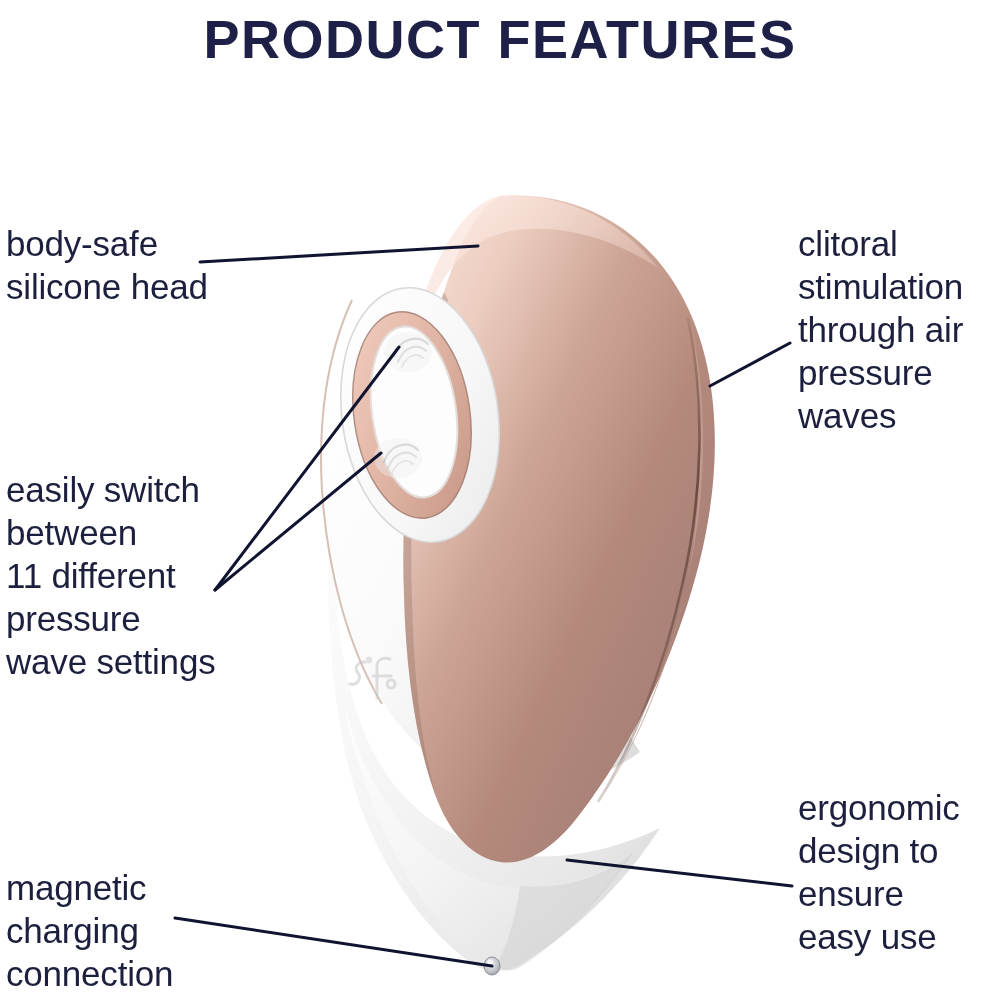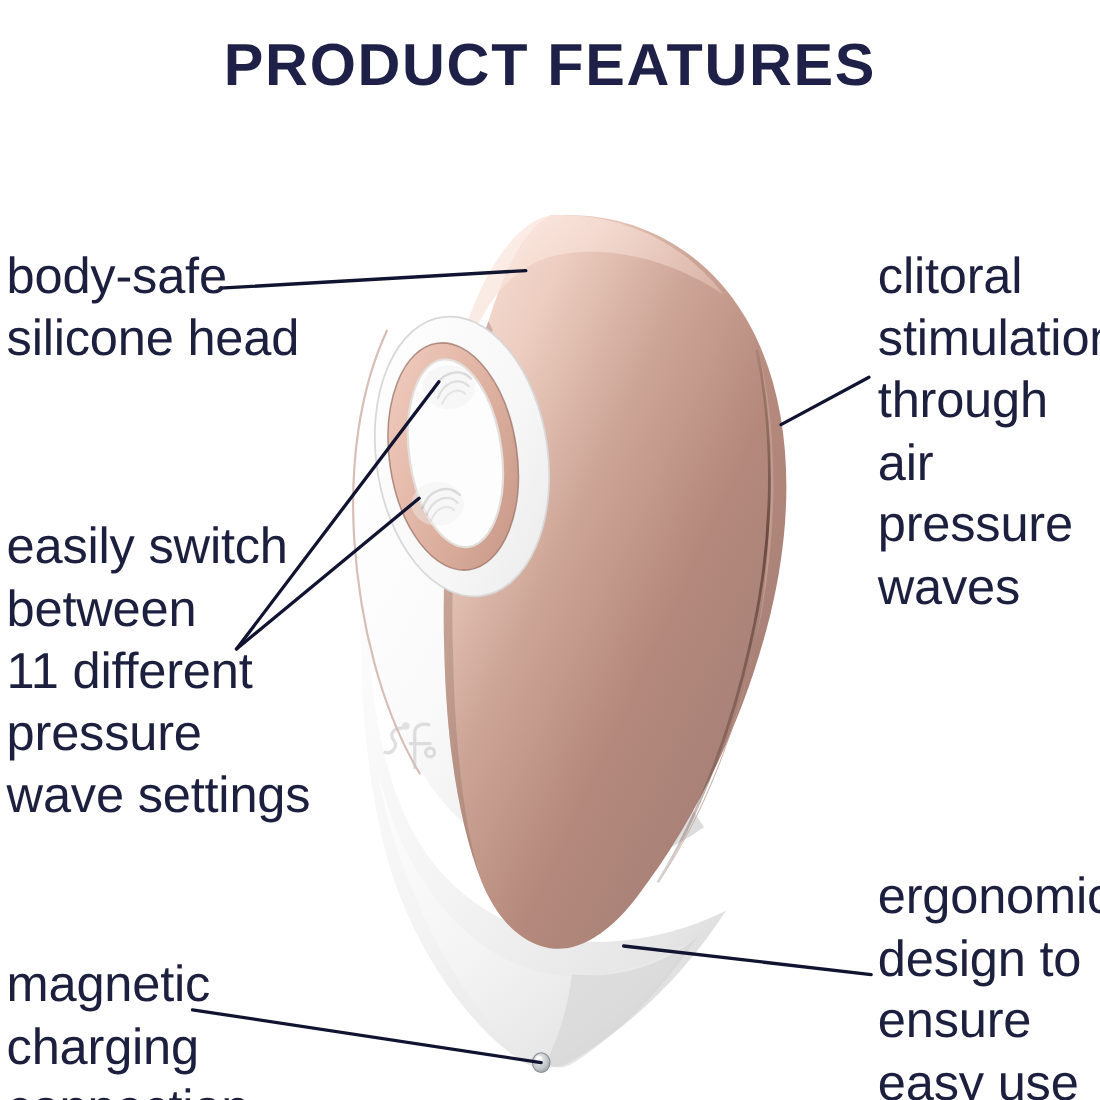--- a/index.html
+++ b/index.html
@@ -20,37 +20,37 @@
   #page {
     position: relative;
     width: 1000px;
     height: 1000px;
     background: #ffffff;
   }
 
   
   #title {
     position: absolute;
-    top: 31px;
+    top: 11px;
     left: 0;
     width: 1000px;
     text-align: center;
     font-size: 54px;
     font-weight: bold;
     letter-spacing: 1.5px;
     color: #1e2048;
     font-family: "Liberation Sans", sans-serif;
     line-height: 1.05;
   }
 
   
   .callout {
     position: absolute;
     color: #1c1f3d;
-    font-size: 46px;
+    font-size: 35px;
     line-height: 1.23;
     font-family: "Liberation Sans", sans-serif;
     font-weight: 400;
     letter-spacing: -0.2px;
     white-space: pre-line;
   }
 
   #callout-body-safe      { left: 6px;  top: 222px; width: 300px; }
   #callout-settings       { left: 6px;  top: 468px; width: 300px; }
   #callout-magnetic       { left: 6px;  top: 845px; width: 300px; }

